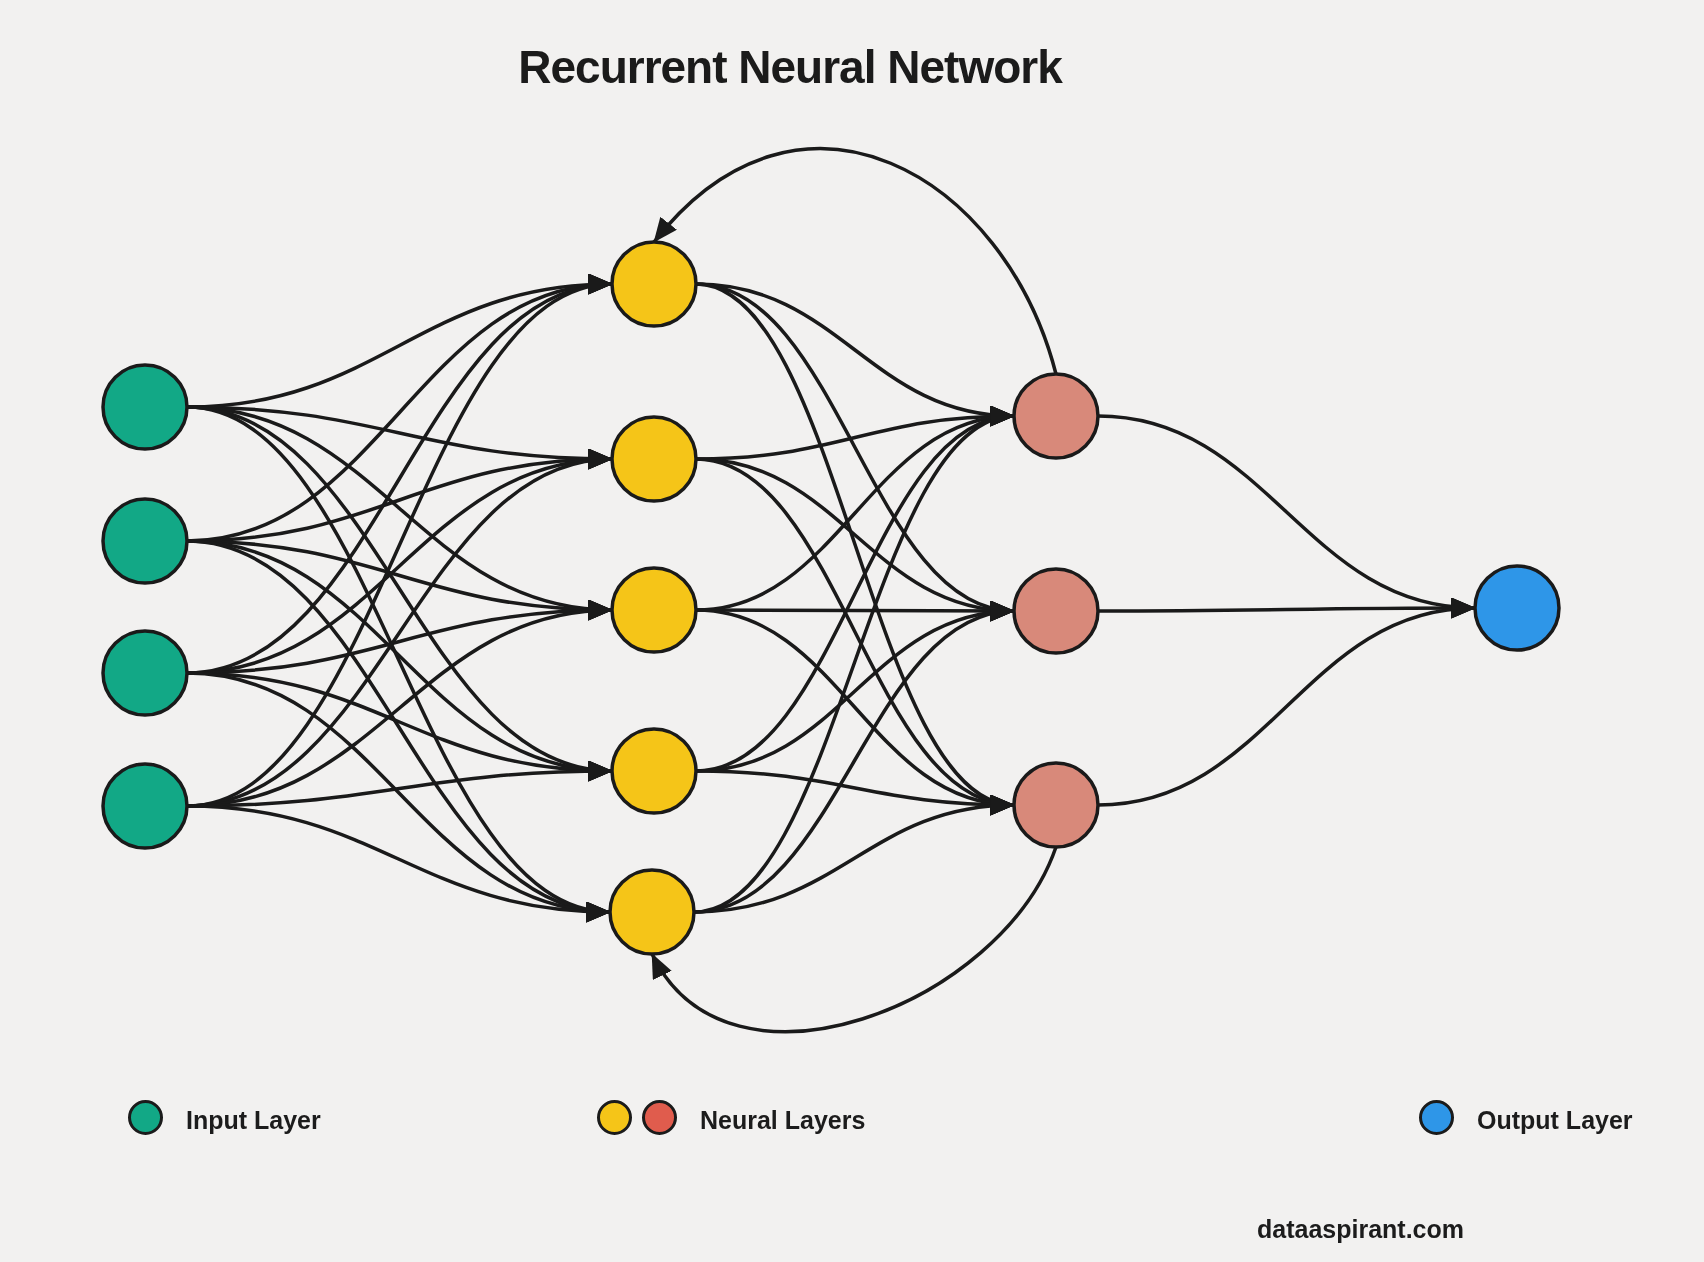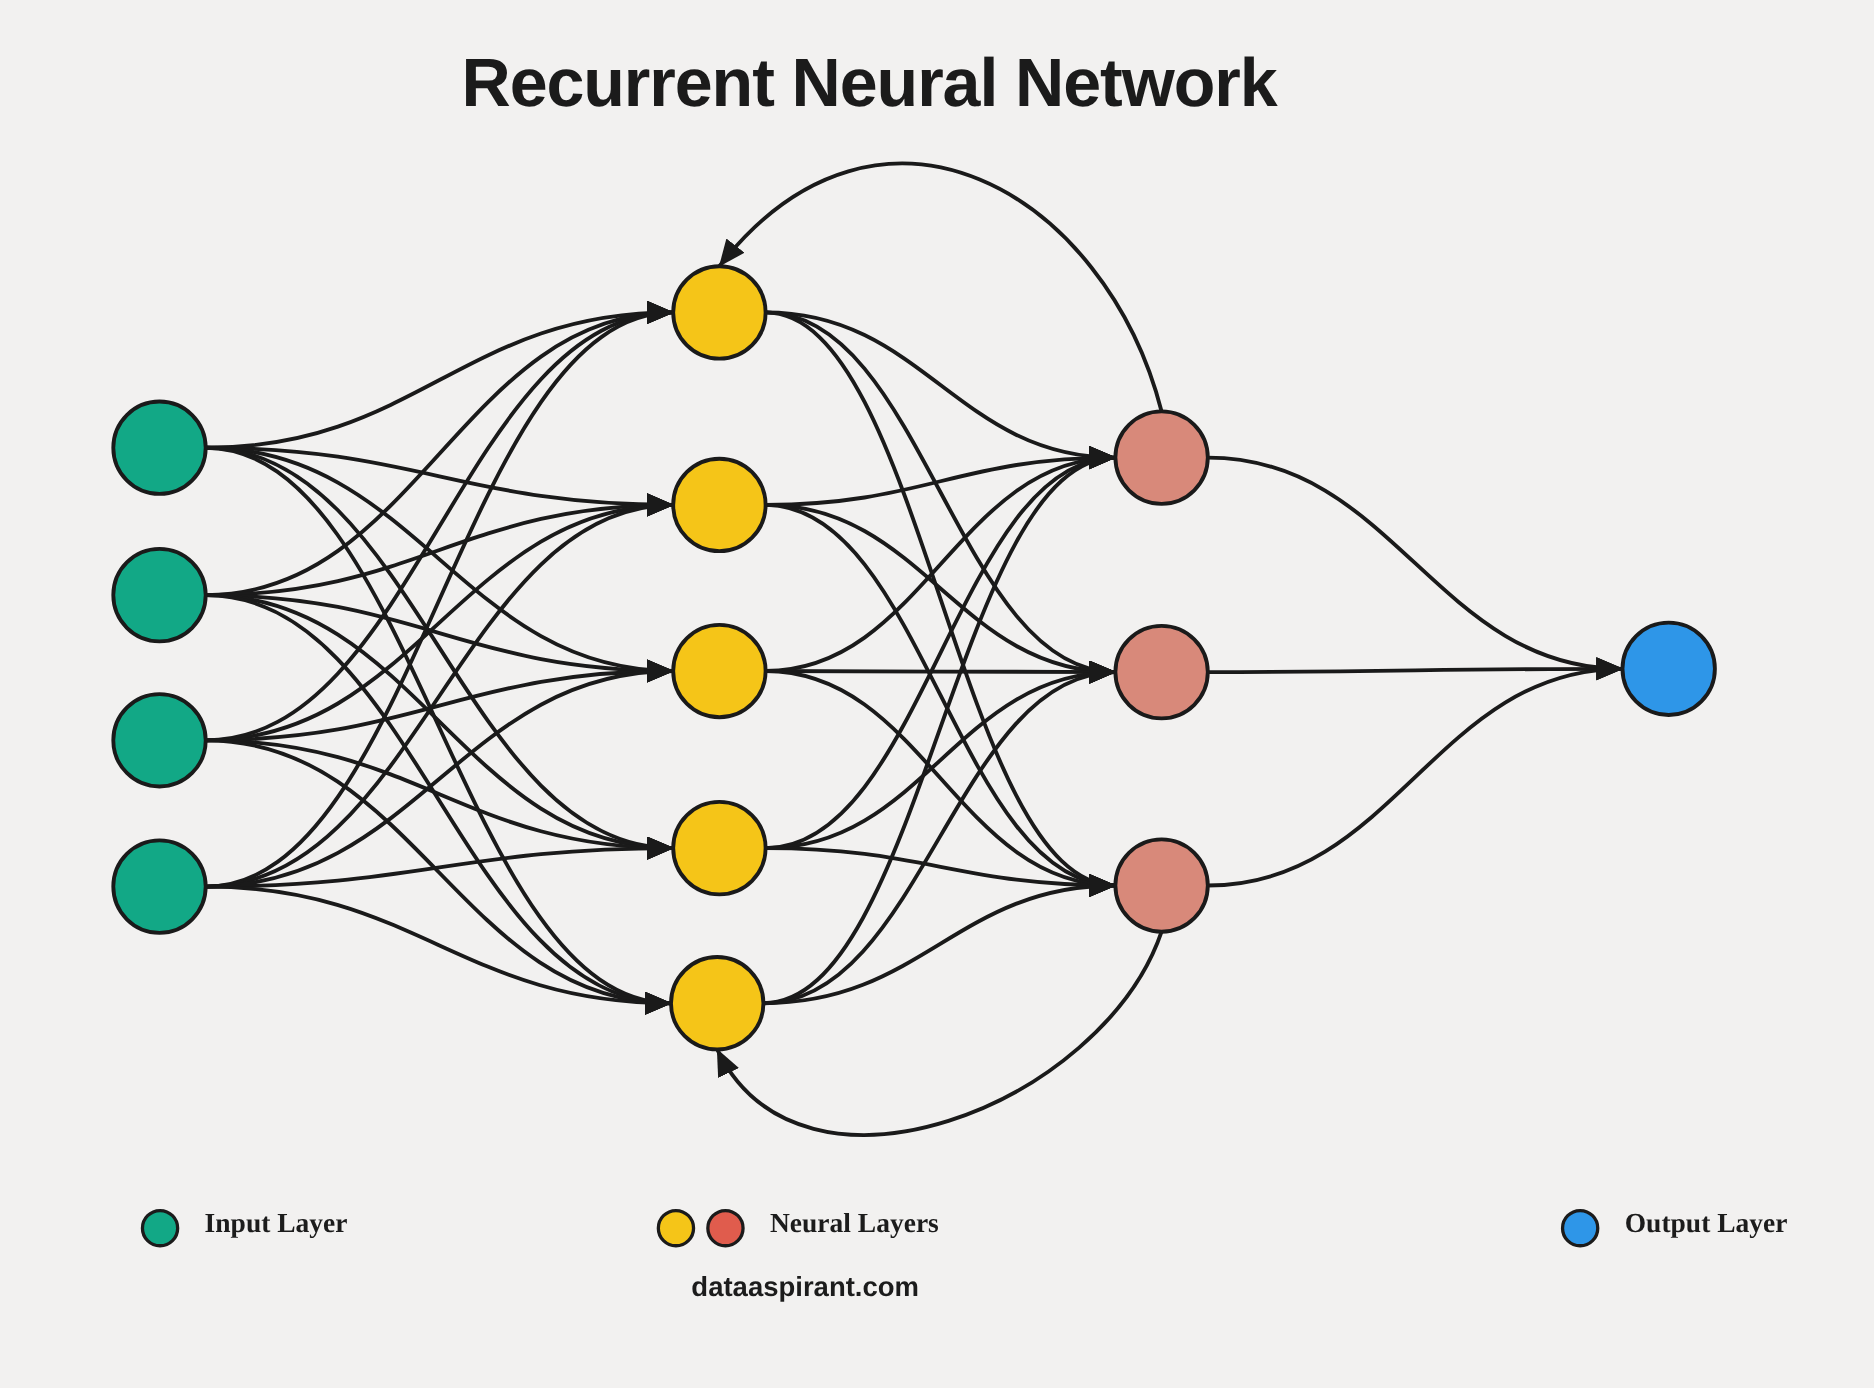--- a/index.html
+++ b/index.html
@@ -8,33 +8,32 @@
     width:1704px;height:1262px;
     background:#F2F1F0;
     overflow:hidden;
     font-family:"Liberation Sans", sans-serif;
   }
   .title{
     position:absolute;
     left:0;top:40px;width:1580px;
     margin:0;
     text-align:center;
-    font-size:62px;
+    font-size:46px;
     font-weight:bold;
     letter-spacing:-1px;
     color:#1B1B1B;
   }
   #net-svg{position:absolute;left:0;top:0;}
   .legend-item{
     position:absolute;
     top:1099px;
     display:flex;
-    align-items:flex-start;
+    align-items:flex-end;
     height:36px;
-    font-family:Liberation Serif, serif;
   }
   .legend-item .swatch{
     width:29px;height:29px;
     border-radius:50%;
     border:3px solid #1B1B1B;
     box-sizing:content-box;
     flex:0 0 auto;
   }
   .legend-item .swatch + .swatch{margin-left:10px;}
   .legend-item .legend-label{
@@ -42,22 +41,22 @@
     font-size:25px;
     font-weight:bold;
     color:#1C1C1C;
     white-space:nowrap;
   }
   #legend-input{left:128px;}
   #legend-hidden{left:597px;}
   #legend-output{left:1419px;}
   .footer{
     position:absolute;
-    left:0;top:1156px;width:1464px;
-    text-align:center;
+    left:0;top:1215px;width:1464px;
+    text-align:right;
     font-size:25px;
     font-weight:bold;
     color:#1C1C1C;
   }
 </style>
 </head>
 <body>
 
 <div class="canvas">
 

